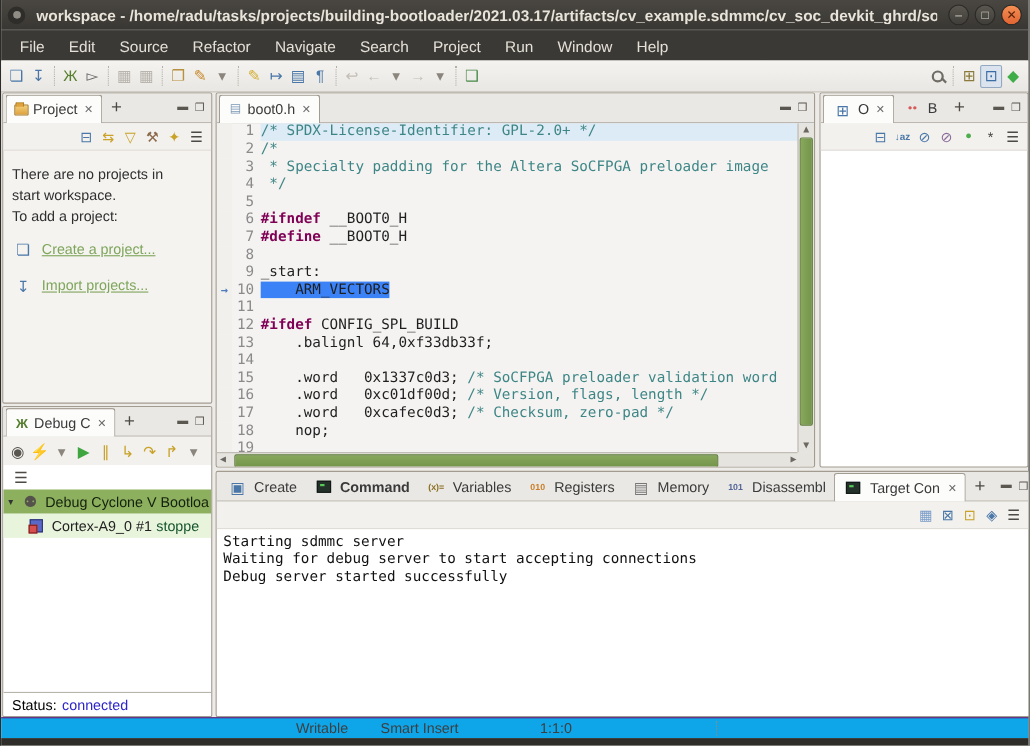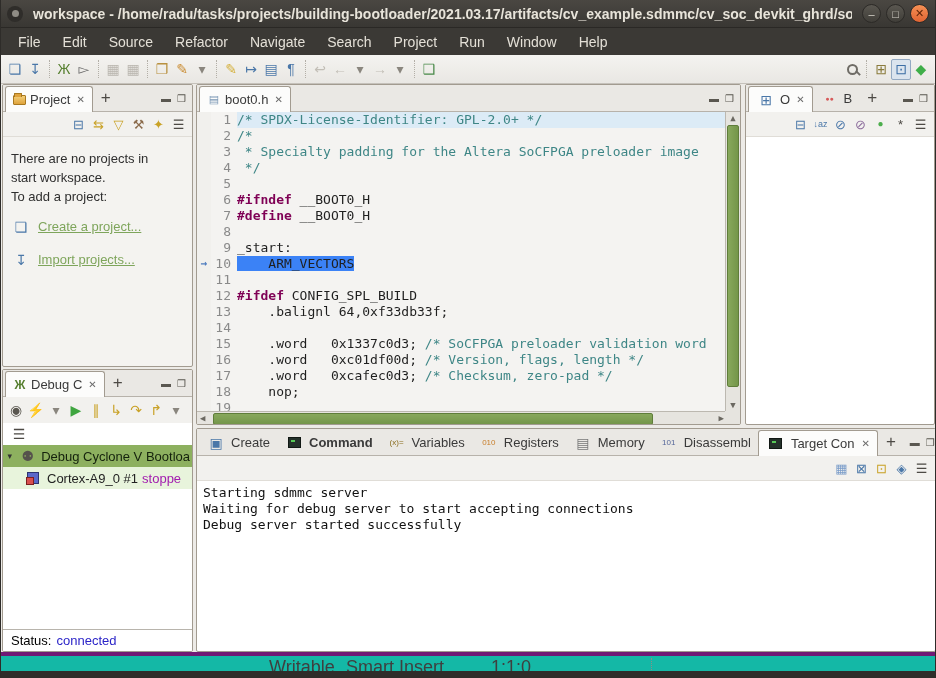--- a/index.html
+++ b/index.html
@@ -98,38 +98,38 @@
   .dbg-menu-row{height:22px;display:flex;align-items:center;padding:0 6px;background:#fff;}
   .tree-row{height:22px;display:flex;align-items:center;gap:4px;font-size:13px;
     padding:0 2px;white-space:nowrap;overflow:hidden;}
   .tree-row.sel{background:#8db05f;color:#14210c;}
   .tree-row.subsel{background:#e8f4dc;color:#222;}
   .expander{font-size:9px;color:#333;width:10px;text-align:center;}
   .chip-icon{position:relative;width:12px;height:12px;background:#5a68c8;
     border:1px solid #2d3470;display:inline-block;flex:0 0 12px;}
   .chip-icon::after{content:"";position:absolute;left:-2px;bottom:-2px;width:6px;height:6px;
     background:#d84f4f;border:1px solid #7c1f1f;}
-  .suffix{color:#a21caf;}
+  .suffix{color:#14532d;}
   .dbg-status{position:absolute;left:0;right:0;bottom:0;height:22px;background:#fff;
     border-top:1px solid #b8b4ac;font-size:13px;display:flex;align-items:center;
     padding:0 8px;gap:5px;}
   .dbg-status .val{color:#2b24c8;}
   
   #console-panel{left:195px;top:428px;width:740px;height:224px;}
   .con-tab{gap:5px;}
   .con-tab .bold{font-weight:bold;}
   .con-out{font-family:"DejaVu Sans Mono",monospace;font-size:13px;color:#111;
     line-height:16px;padding:4px 6px;white-space:pre;}
   .term-glyph{width:13px;height:11px;background:#24312a;border:1px solid #111814;
     display:inline-block;position:relative;}
   .term-glyph::after{content:"";position:absolute;left:2px;top:2px;width:4px;height:2px;background:#57c957;}
-  .tinytxt{font-size:8px;font-weight:normal;letter-spacing:0;}
+  .tinytxt{font-size:8px;font-weight:bold;letter-spacing:0;}
   
   .statusbar{position:absolute;left:0;top:652px;width:100%;height:19px;
-    background:#14b8a6;border-top:4px solid #701a75;font-size:18px;color:#3f3f3f;}
+    background:#0ea5e9;border-top:1px solid #701a75;font-size:13px;color:#3f3f3f;}
   .sb-item{position:absolute;top:1px;}
   .grip{position:absolute;left:650px;top:2px;height:14px;border-left:1px dotted #8f8c85;}
   .bottomstrip{position:absolute;left:0;top:671px;width:100%;height:7px;background:#2f2d2a;}
 </style>
 </head>
 <body>
 
 <div class="titlebar">
   <div class="win-menu"></div>
   <div class="title-text">workspace - /home/radu/tasks/projects/building-bootloader/2021.03.17/artifacts/cv_example.sdmmc/cv_soc_devkit_ghrd/sof</div>

